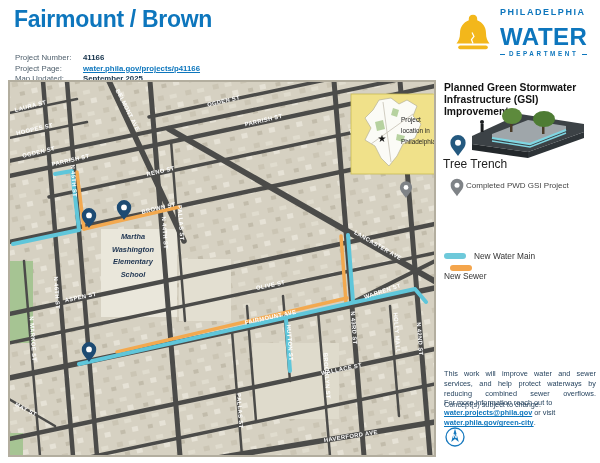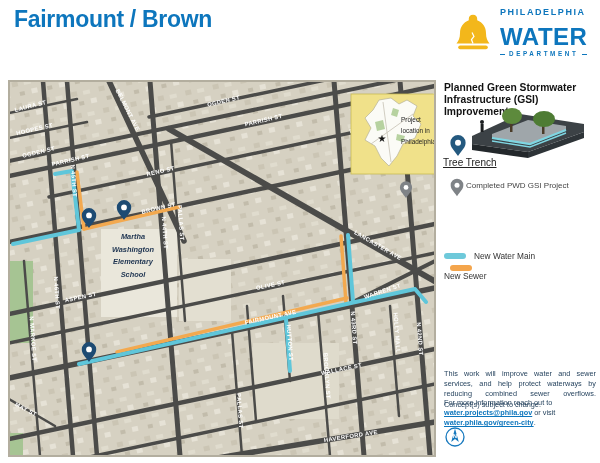--- a/index.html
+++ b/index.html
@@ -19,38 +19,52 @@
   #logo-water{font-size:24px;font-weight:bold;color:#0d76bd;letter-spacing:.5px;margin-top:8px;}
   #logo-dept{display:flex;align-items:center;gap:4px;margin-top:2px;}
   #logo-dept .dash{height:0;border-top:1.4px solid #0d76bd;flex:1;}
   #logo-dept span{font-size:6.3px;font-weight:bold;color:#0d76bd;letter-spacing:2.6px;}
   
   #map-wrap{position:absolute;left:8px;top:80px;width:426px;height:375px;overflow:hidden;border:1px solid #b3ae9f;box-sizing:content-box;}
   .sb-h{font-size:10.3px;font-weight:bold;color:#111;line-height:1.18;}
   #gsi-head{position:absolute;left:444px;top:82px;width:152px;}
   #gsi-art{position:absolute;left:466px;top:106px;}
   #tree-pin{position:absolute;left:446px;top:132px;}
-  #tree-label{position:absolute;left:443px;top:157px;font-size:10px;color:#222;text-decoration:underline;}
+  #tree-label{position:absolute;left:443px;top:157px;font-size:12px;color:#222;}
   #done-pin{position:absolute;left:447px;top:176px;}
   #done-label{position:absolute;left:466px;top:181px;font-size:8px;color:#444;}
   #infra-head{position:absolute;left:444px;top:224px;width:150px;}
   .legend-row{position:absolute;left:444px;display:flex;align-items:center;}
   .legend-swatch{width:22px;height:6.5px;border-radius:3px;margin-right:8px;}
   .legend-label{font-size:8.3px;color:#333;}
   #note1{position:absolute;left:444px;top:369px;width:152px;font-size:7.3px;line-height:1.4;color:#1f3d59;text-align:justify;}
   #note2{position:absolute;left:444px;top:398px;width:152px;font-size:7.3px;line-height:1.4;color:#1f3d59;}
   .note-link{font-weight:bold;color:#0d76bd;text-decoration:underline;cursor:pointer;}
   #compass{position:absolute;left:444px;top:426px;}
 </style>
 </head>
 <body>
 
 <div id="page">
 
   <div id="hdr-title">Fairmount / Brown</div>
+  <div id="meta">
+      <div class="meta-row">
+        <span class="meta-label">Project Number:</span>
+        <span class="meta-val">41166</span>
+      </div>
+      <div class="meta-row">
+        <span class="meta-label">Project Page:</span>
+        <span class="meta-link">water.phila.gov/projects/p41166</span>
+      </div>
+      <div class="meta-row">
+        <span class="meta-label">Map Updated:</span>
+        <span class="meta-val">September 2025</span>
+      </div>
+    </div>
 
   <div id="logo">
     <svg width="42" height="46" viewBox="0 0 44 46">
       <path d="M22,4 c-3,0 -4.4,1.9 -4.4,4.1 l0,1.6 c-5.8,2.1 -9.2,7.3 -9.2,13.3 0,5.2 -1.6,8.4 -3.7,10.9 l34.6,0 c-2.1,-2.5 -3.7,-5.7 -3.7,-10.9 0,-6 -3.4,-11.2 -9.2,-13.3 l0,-1.6 c0,-2.2 -1.4,-4.1 -4.4,-4.1 z" fill="#f3b71b"></path>
       <rect x="6.5" y="36" width="31" height="4" rx="2" fill="#f3b71b"></rect>
       <path d="M22,34 l-1.6,-4.2 2.6,-3.2 -2,-4.2" stroke="#ffffff" stroke-width="1.3" fill="none"></path>
     </svg>
     <div id="logo-text">
       <span id="logo-city">PHILADELPHIA</span>
       <span id="logo-water">WATER</span>

